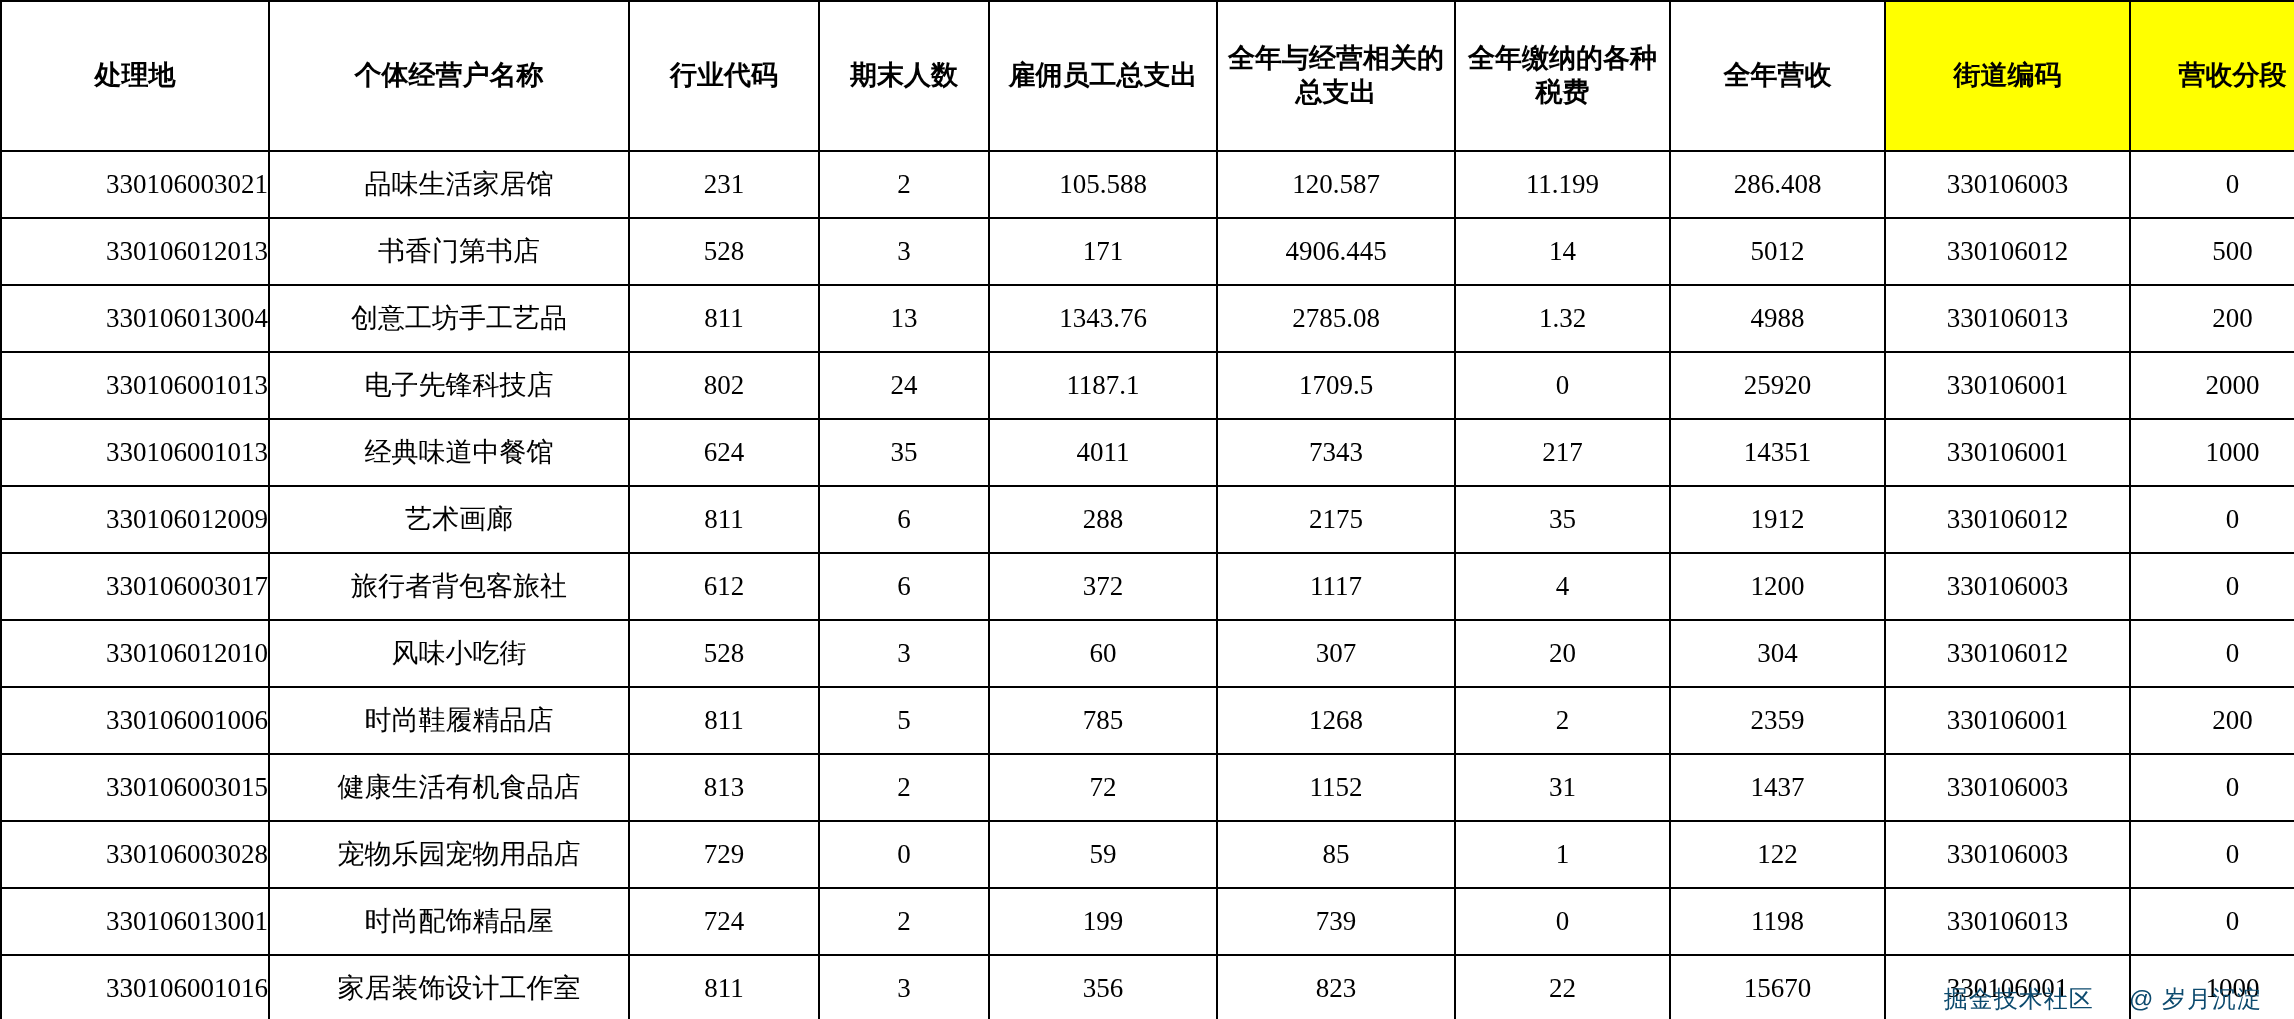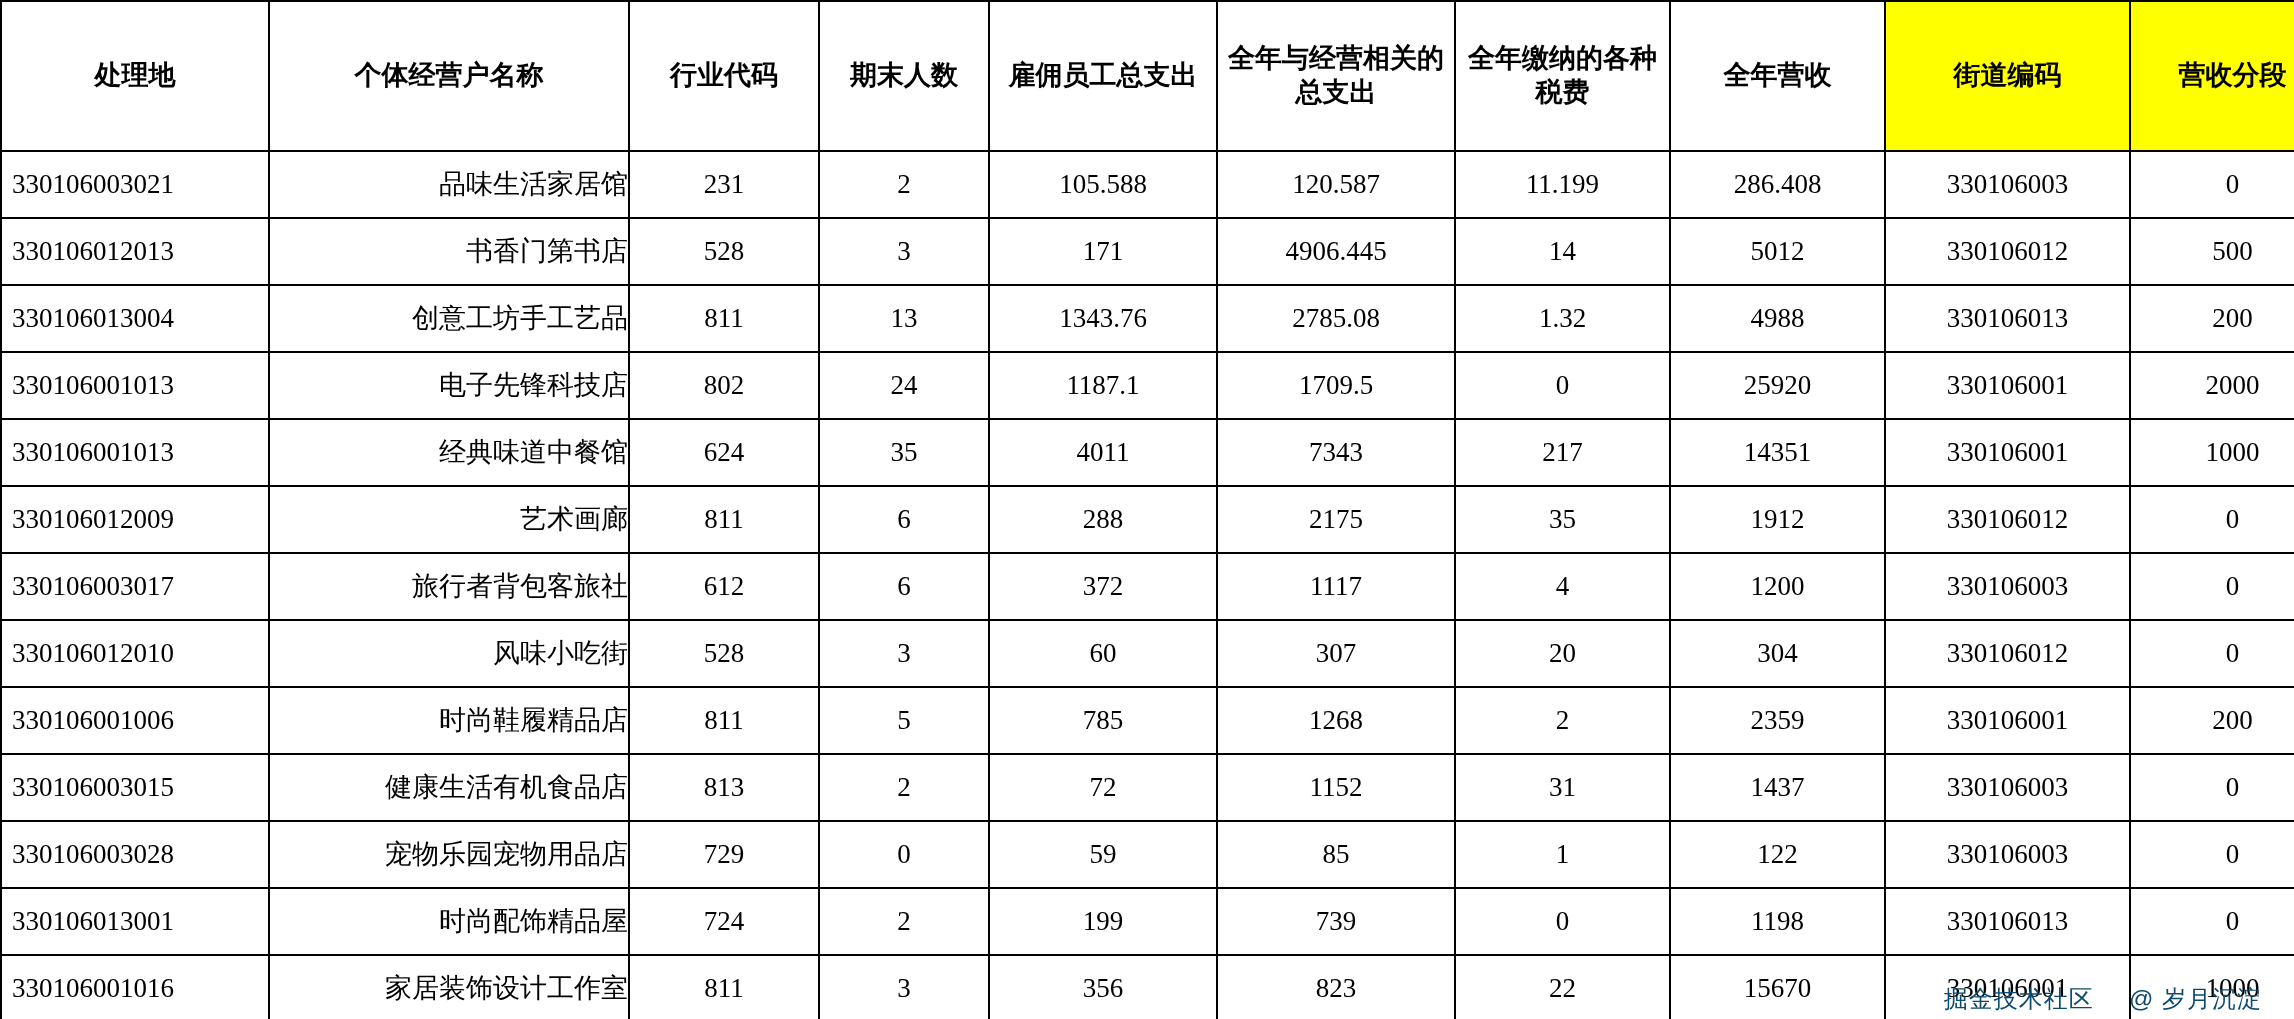--- a/index.html
+++ b/index.html
@@ -45,25 +45,25 @@
     margin-top: 43px;
   }
   tbody td {
     height: 65px;
     vertical-align: middle;
     text-align: center;
     padding: 2px 8px;
     white-space: nowrap;
   }
   tbody td.c-place {
-    text-align: left;
+    text-align: right;
     padding-left: 10px;
   }
   tbody td.c-name {
-    text-align: right;
+    text-align: center;
     padding-left: 20px;
   }
   
   col.w-place { width: 268px; }
   col.w-name  { width: 360px; }
   col.w-ind   { width: 190px; }
   col.w-emp   { width: 170px; }
   col.w-sal   { width: 228px; }
   col.w-tot   { width: 238px; }
   col.w-tax   { width: 215px; }

